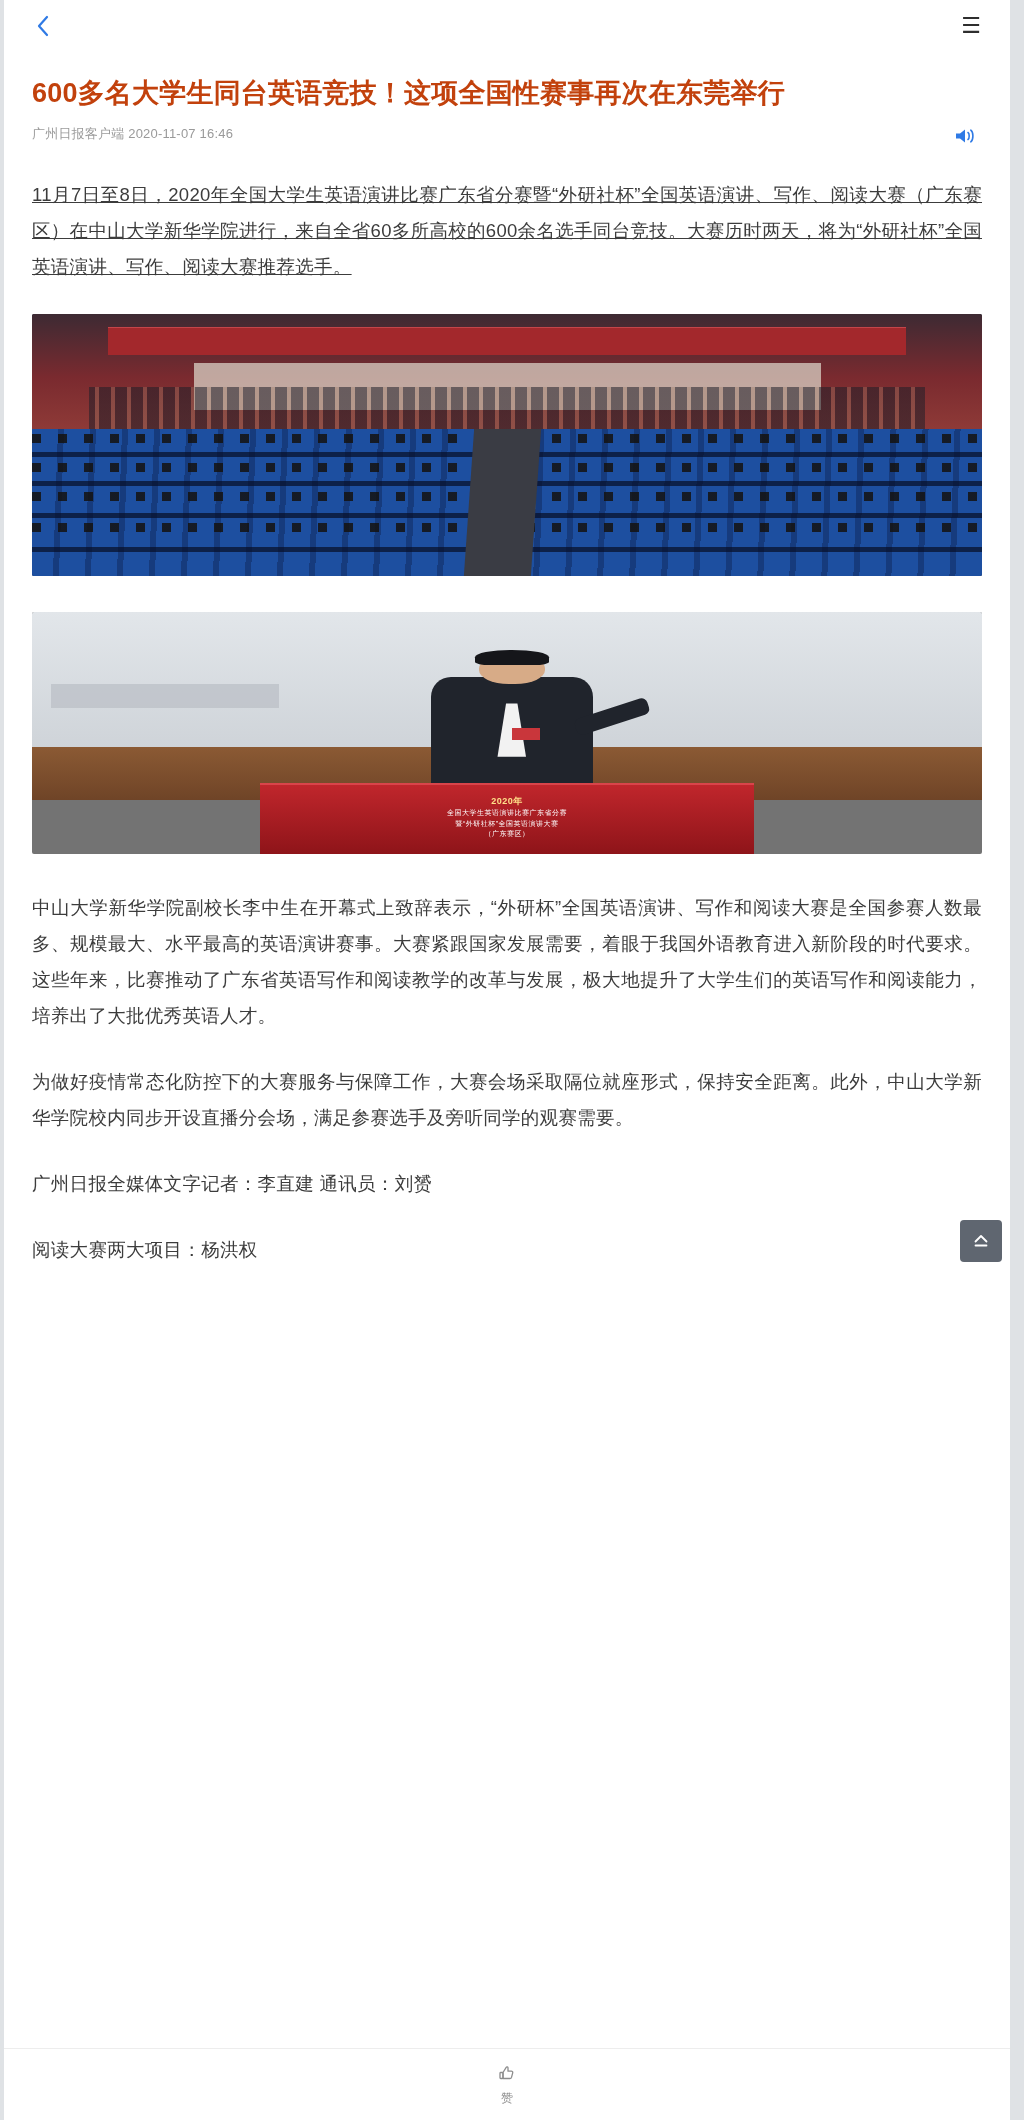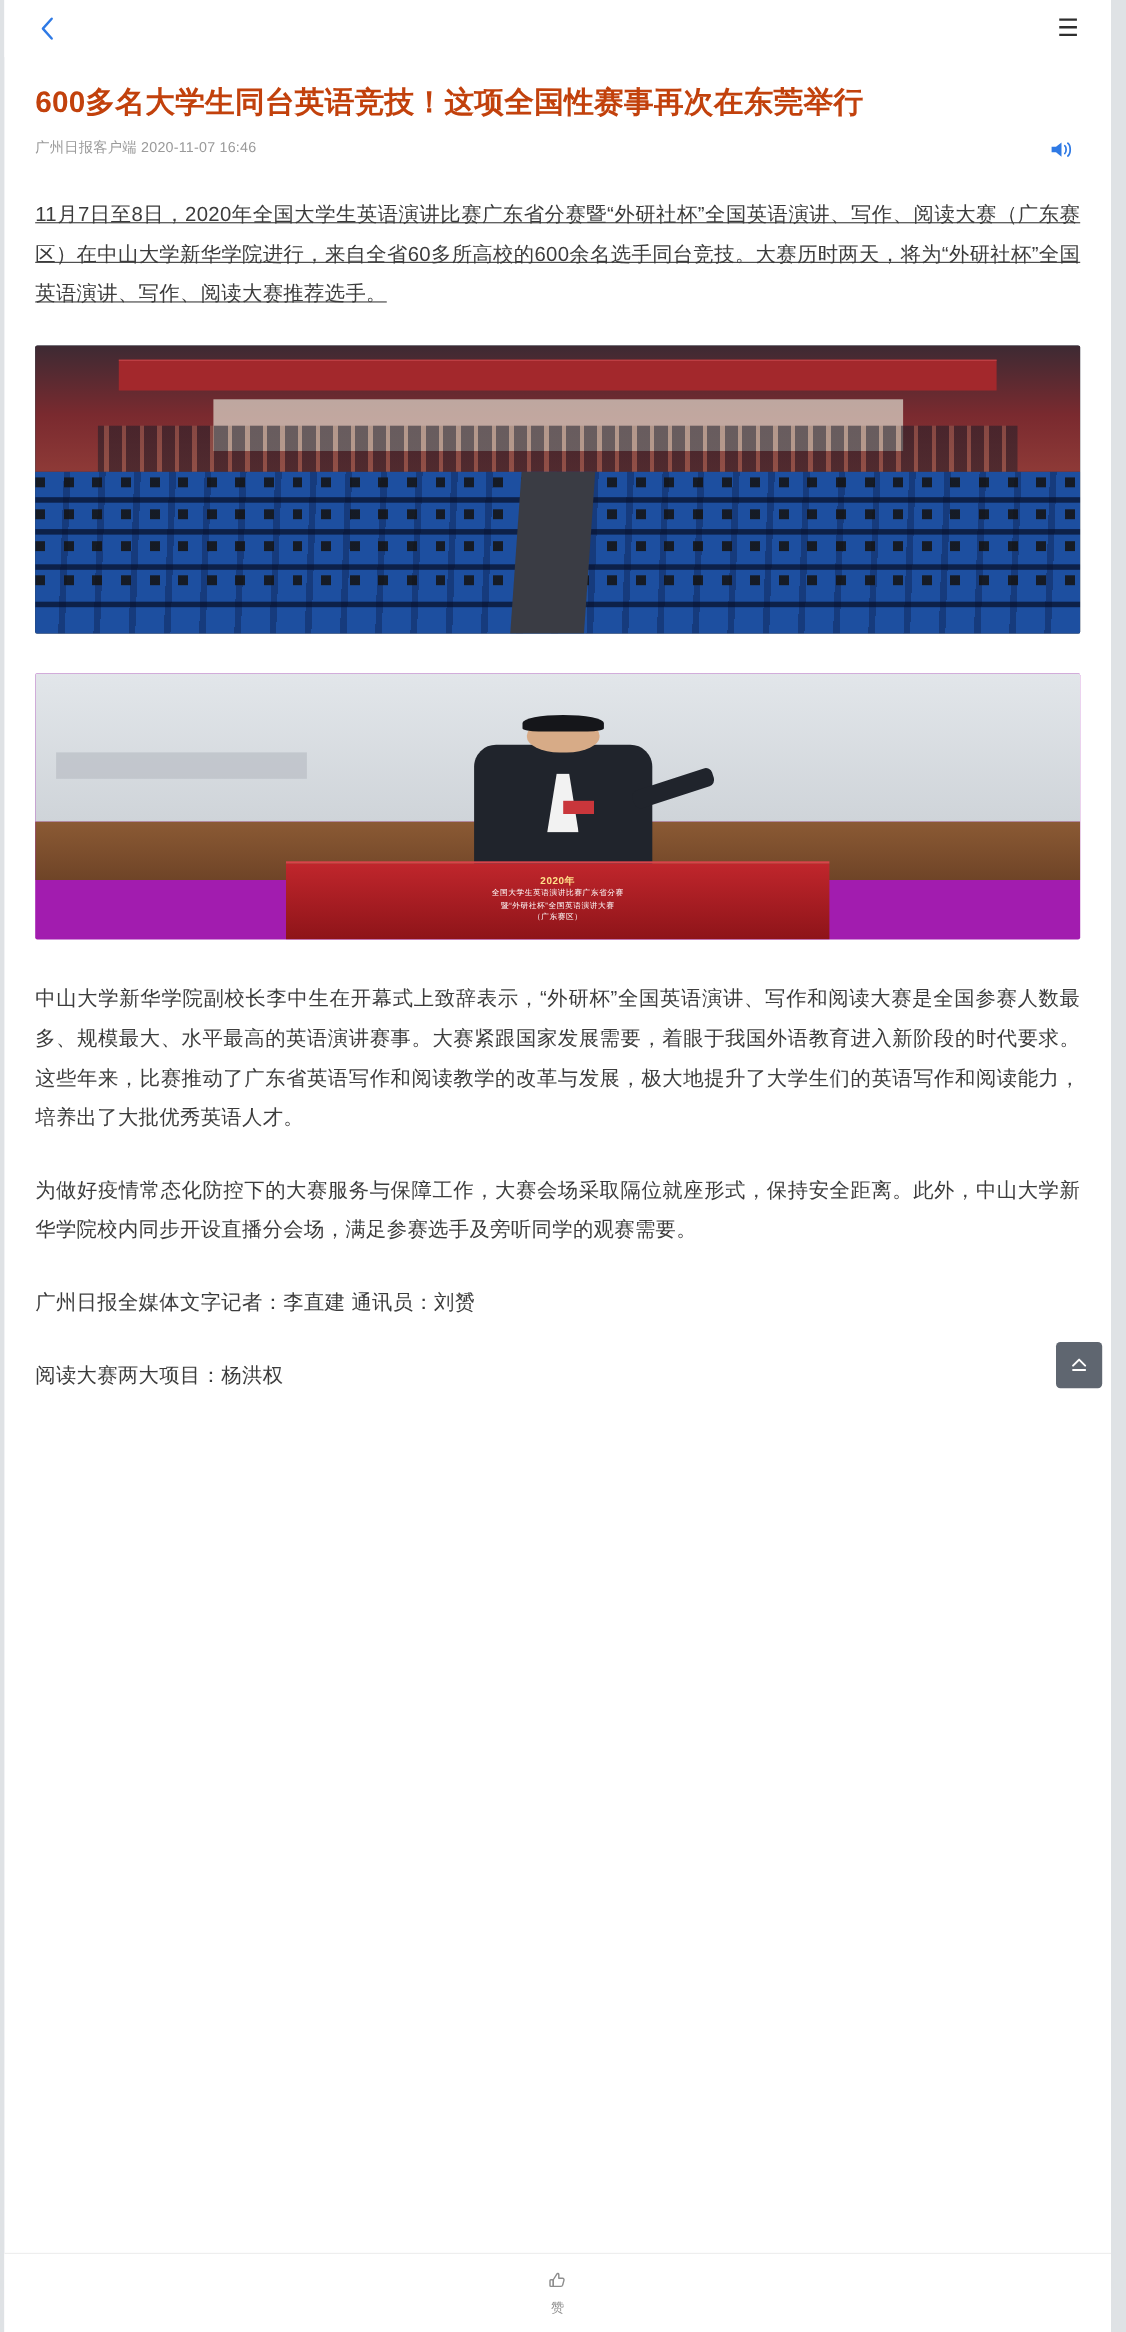--- a/index.html
+++ b/index.html
@@ -153,21 +153,21 @@
       rgba(20,18,16,.85) 0px, rgba(20,18,16,.85) 9px,
       transparent 9px, transparent 26px);
   }
   .ph1-aisle {
     position: absolute; left: 46%; top: 44%; width: 7%; height: 56%;
     background: #3a3c44;
     transform: skewX(-4deg);
   }
 
   
-  .photo2 { height: 242px; background: #a21caf; }
+  .photo2 { height: 242px; background: #737373; }
   .ph2-wall {
     position: absolute; left: 0; top: 0; width: 100%; height: 56%;
     background: linear-gradient(180deg,#e2e6ea 0%, #cfd4d9 100%);
   }
   .ph2-wall-panel {
     position: absolute; left: 2%; top: 30%; width: 24%; height: 10%;
     background: #b9bec4;
     opacity: .7;
   }
   .ph2-wood {

